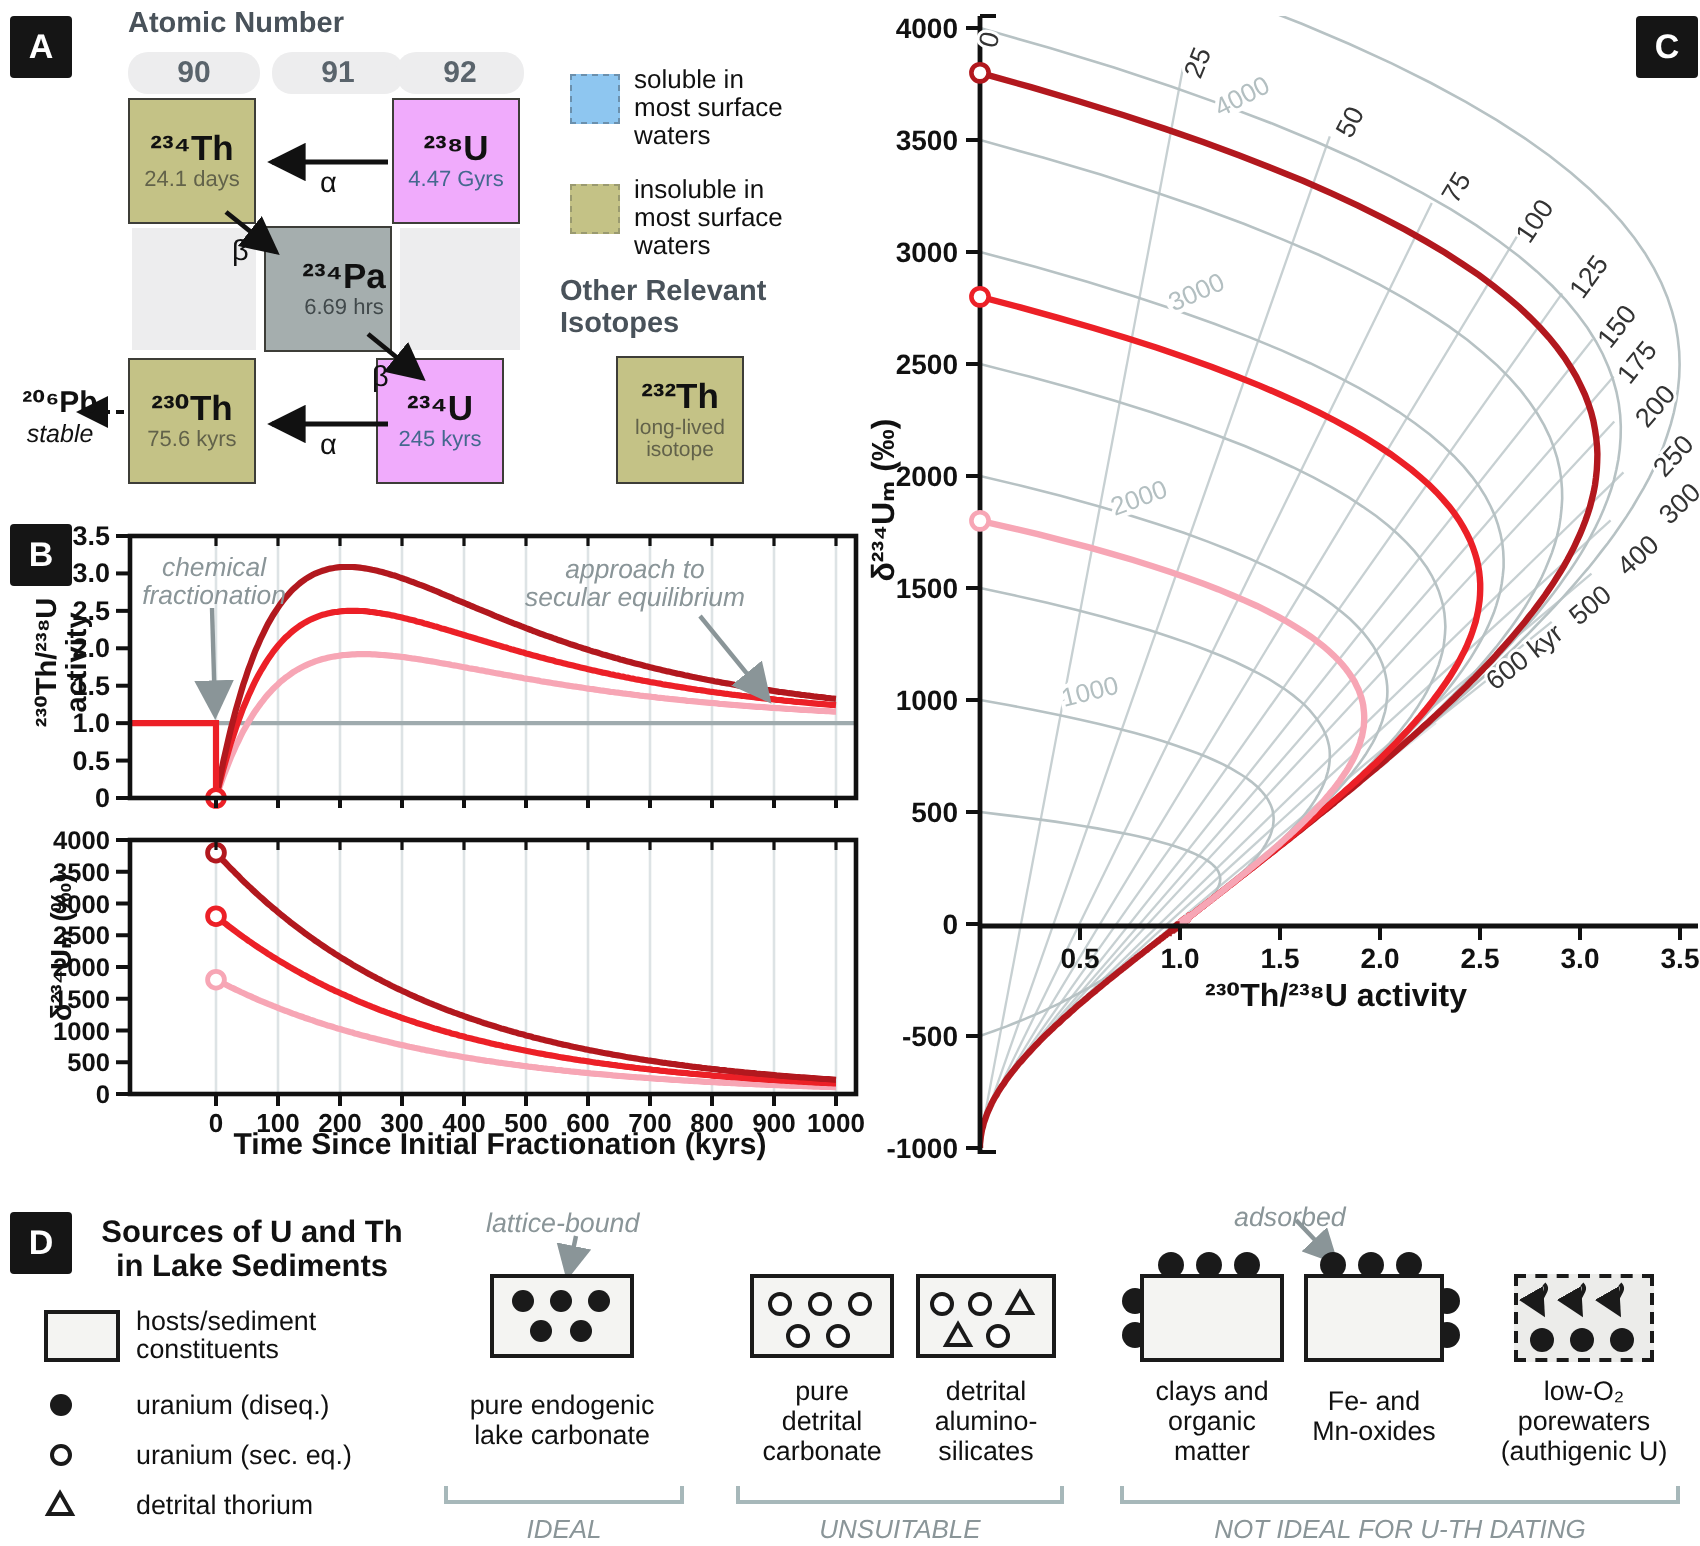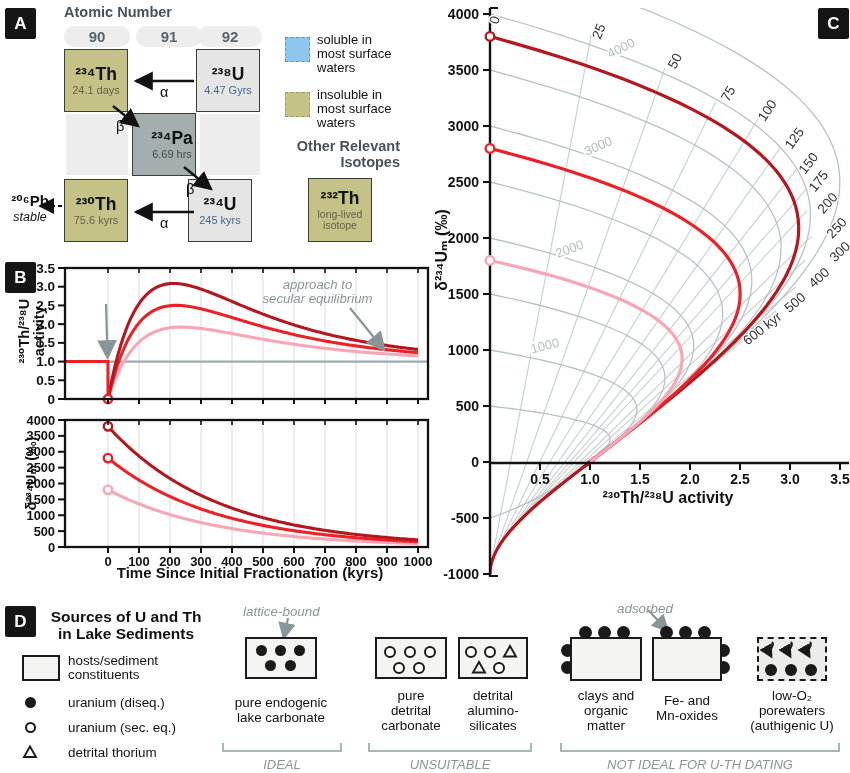--- a/index.html
+++ b/index.html
@@ -12,21 +12,21 @@
   svg{position:absolute;left:0;top:0;overflow:visible;}
   .pre{white-space:pre-line;}
   
   .colhead{position:absolute;height:21px;background:#ededee;color:#5a646c;
            font-size:15px;font-weight:600;display:flex;align-items:center;justify-content:center;border-radius:10px;}
   .cell{position:absolute;width:64px;height:63px;border:1.6px solid #3d3d38;box-sizing:border-box;
         display:flex;flex-direction:column;align-items:center;justify-content:center;line-height:1.05;}
   .cell .iso{font-weight:bold;font-size:17.5px;color:#111;}
   .cell .hl{font-size:11px;margin-top:2px;}
   .cell.olive{background:#c4c286;} .cell.olive .hl{color:#62624a;}
-  .cell.blue{background:#e5e5e5;} .cell.blue .hl{color:#44688e;}
+  .cell.blue{background:#f0abfc;} .cell.blue .hl{color:#44688e;}
   .cell.gray{background:#a5aeae;padding-left:16px;} .cell.gray .hl{color:#41494b;}
   .cell.empty{background:#ededee;border:none;}
   .greek{position:absolute;font-size:14.5px;color:#111;}
   .atitle{position:absolute;color:#49525a;font-weight:600;font-size:14.5px;}
   .alegend-tx{position:absolute;font-size:13px;line-height:1.08;color:#111;}
   
   .ann{position:absolute;font-style:italic;color:#8a9598;font-size:13.2px;line-height:1.08;text-align:center;}
   .rot-label{position:absolute;text-align:center;transform:rotate(-90deg);font-weight:bold;
              font-size:14.5px;line-height:1.05;color:#111;}
   .bleg{position:absolute;left:307px;top:437px;width:119px;border:2px solid #111;background:#fff;box-sizing:border-box;}
@@ -106,21 +106,21 @@
   </div>
 
   <div class="abs" style="left:285px;top:37px;width:25px;height:25px;background:#8ec6f0;border:1.3px dashed #6b90ad;box-sizing:border-box;"></div>
   <div class="alegend-tx pre" style="left:317px;top:33px;">soluble in
 most surface
 waters</div>
   <div class="abs" style="left:285px;top:92px;width:25px;height:25px;background:#c4c286;border:1.3px dashed #9a9a70;box-sizing:border-box;"></div>
   <div class="alegend-tx pre" style="left:317px;top:88px;">insoluble in
 most surface
 waters</div>
-  <div class="atitle pre" style="left:280px;top:138px;width:120px;text-align:right;">Other Relevant
+  <div class="atitle pre" style="left:280px;top:138px;width:120px;text-align:left;">Other Relevant
 Isotopes</div>
   <div class="cell olive" style="left:308px;top:178px;height:64px;">
     <span class="iso">²³²Th</span>
     <span class="hl pre" style="text-align:center;font-size:10.5px;">long-lived
 isotope</span>
   </div>
 
   <div class="badge" style="left:5px;top:262px;">B</div>
   <div class="rot-label" style="left:-38px;top:316px;width:140px;">
     <div>²³⁰Th/²³⁸U</div>
@@ -258,20 +258,22 @@
       <line x1="356" y1="165" x2="356" y2="170" stroke="#111" stroke-width="1.6"></line>
       <text x="356" y="311" font-family="&quot;Liberation Sans&quot;,&quot;DejaVu Sans&quot;,sans-serif" text-anchor="middle" font-size="13" font-weight="600" fill="#111">800</text>
       <line x1="387" y1="292" x2="387" y2="298" stroke="#111" stroke-width="2"></line>
       <line x1="387" y1="165" x2="387" y2="170" stroke="#111" stroke-width="1.6"></line>
       <text x="387" y="311" font-family="&quot;Liberation Sans&quot;,&quot;DejaVu Sans&quot;,sans-serif" text-anchor="middle" font-size="13" font-weight="600" fill="#111">900</text>
       <line x1="418" y1="292" x2="418" y2="298" stroke="#111" stroke-width="2"></line>
       <line x1="418" y1="165" x2="418" y2="170" stroke="#111" stroke-width="1.6"></line>
       <text x="418" y="311" font-family="&quot;Liberation Sans&quot;,&quot;DejaVu Sans&quot;,sans-serif" text-anchor="middle" font-size="13" font-weight="600" fill="#111">1000</text>
     </svg>
 
+  <div class="ann pre" style="left:60px;top:277px;width:94px;">chemical
+fractionation</div>
   <div class="ann pre" style="left:245px;top:278px;width:145px;">approach to
 secular equilibrium</div>
 
 
   <div class="abs" style="left:110px;top:564px;width:280px;text-align:center;font-weight:bold;font-size:15px;">Time Since Initial Fractionation (kyrs)</div>
 
   <div class="badge" style="left:818px;top:8px;">C</div>
   <svg id="svgC" width="850" height="610">
       <defs>
         <clipPath id="clipC">

